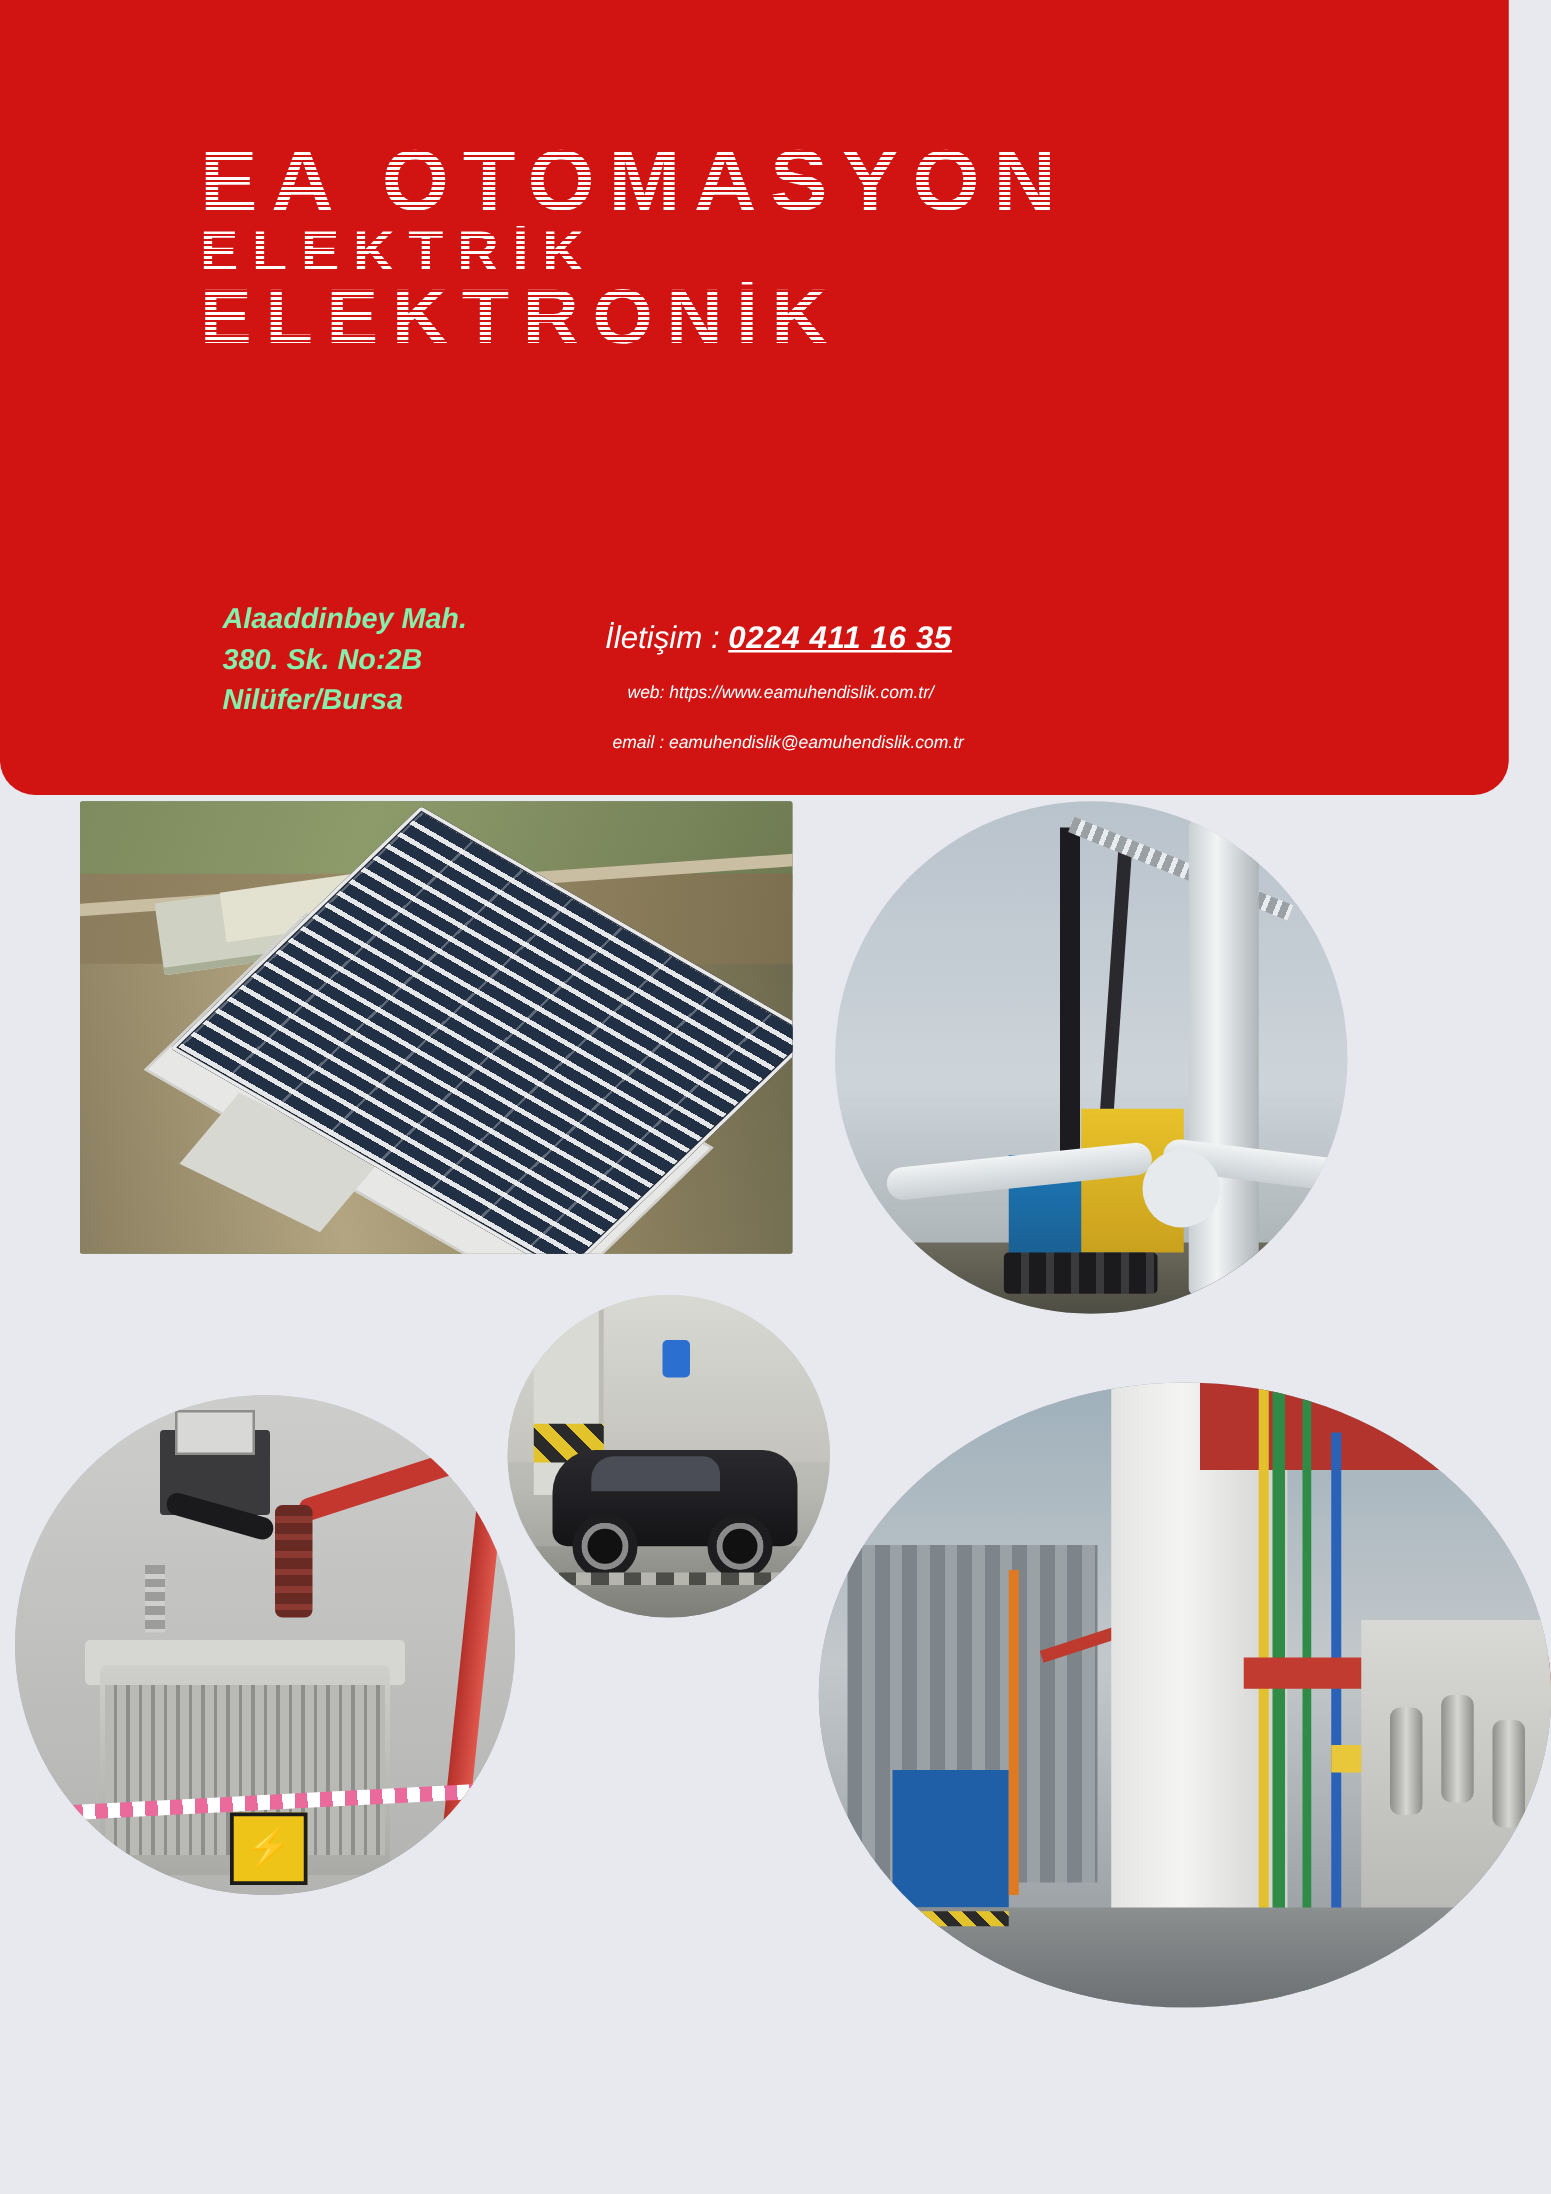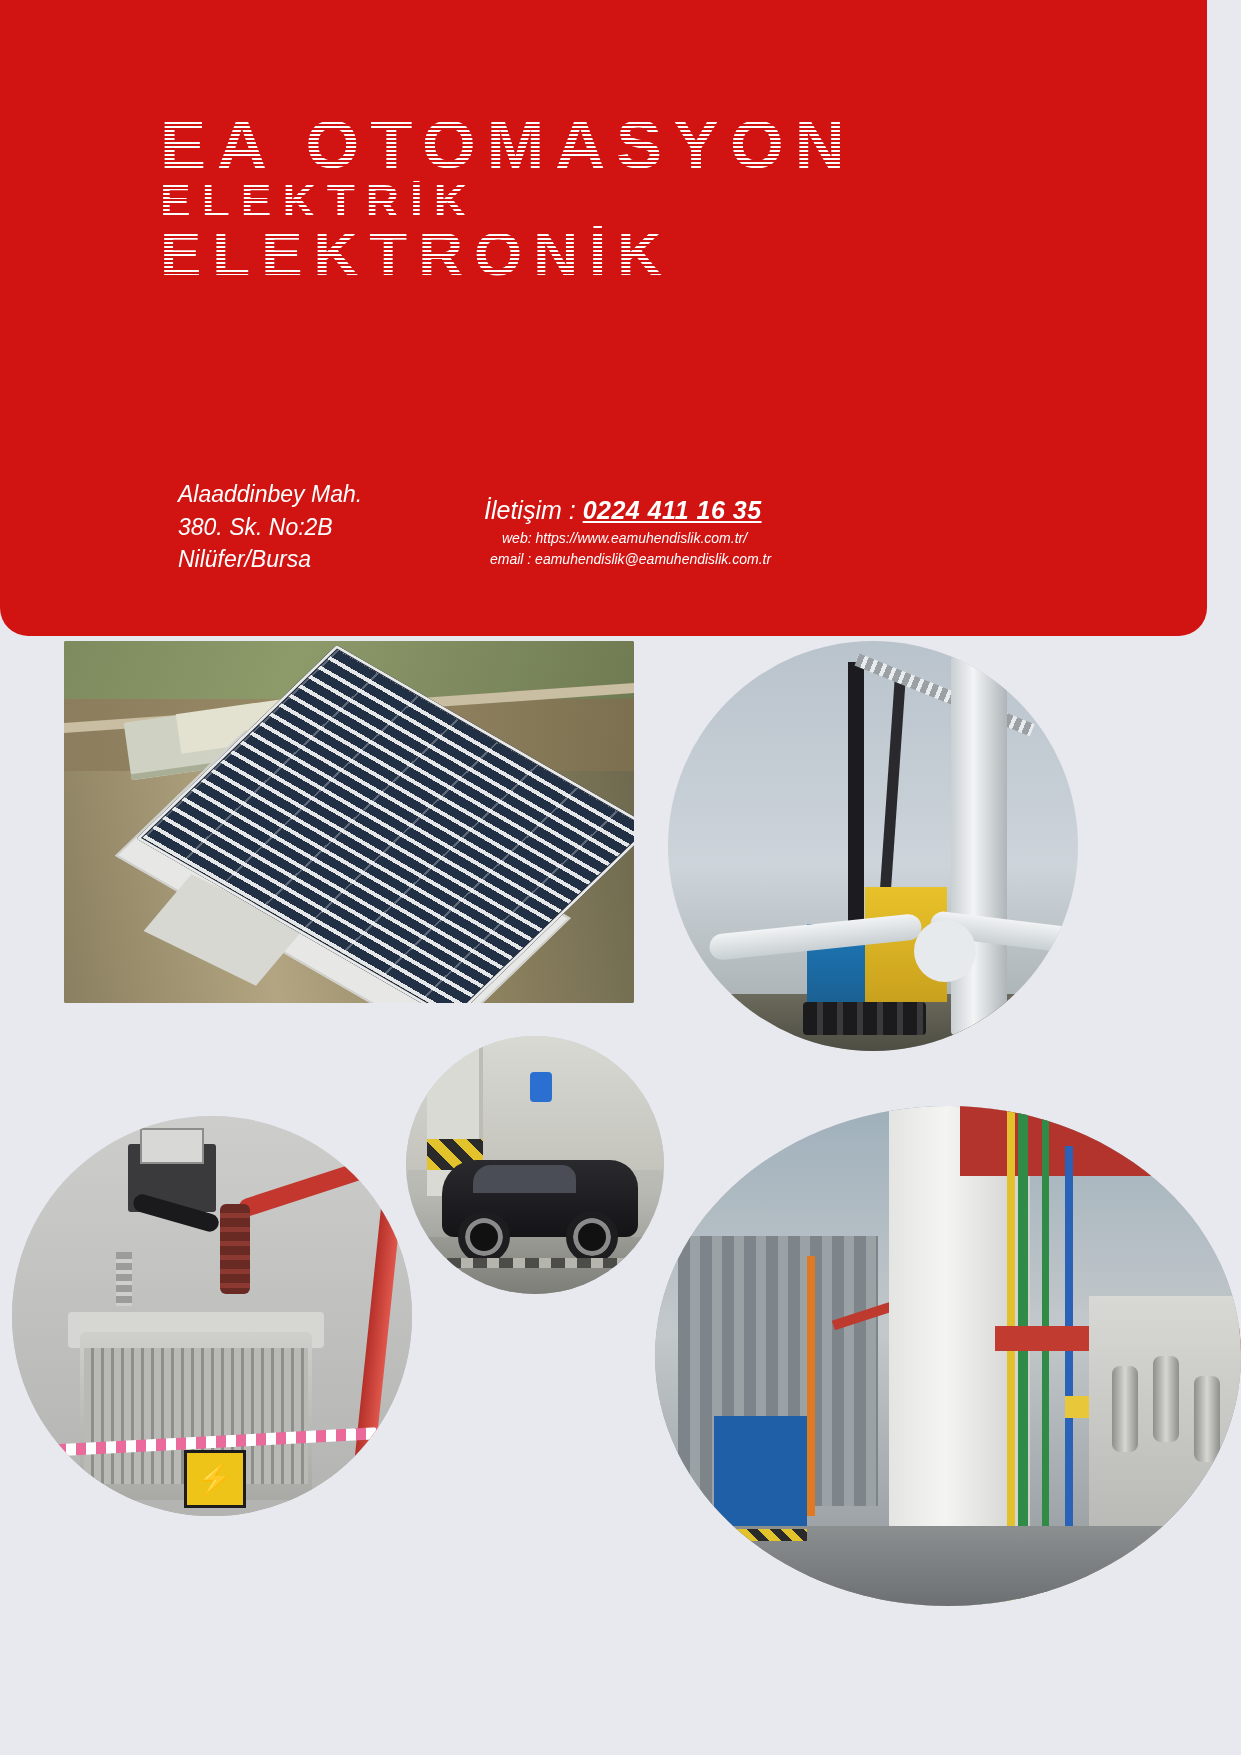--- a/index.html
+++ b/index.html
@@ -55,51 +55,51 @@
   .t3 { font-size: 62px; }
   .t4 { font-size: 62px; }
 
   
   .title-line::after { content: ""; }
 
   .address {
     position: absolute;
     left: 178px;
     top: 502px;
-    color: #ffffff;
+    color: #86efac;
     font-size: 23px;
     font-style: italic;
     line-height: 1.42em;
-    font-weight: 400;
+    font-weight: 700;
   }
 
   .contact {
     position: absolute;
     left: 484px;
     top: 520px;
     color: #ffffff;
   }
   .contact-phone {
     font-size: 25px;
     font-style: italic;
     font-weight: 500;
     white-space: nowrap;
   }
   .contact-phone .num { font-weight: bold; letter-spacing: .5px; text-decoration: underline; }
   .contact-web {
     font-size: 14px;
     font-style: italic;
-    margin-top: 5px;
+    margin-top: 20px;
     margin-left: 18px;
     white-space: nowrap;
   }
   .contact-mail {
     font-size: 14px;
     font-style: italic;
-    margin-top: 5px;
+    margin-top: 24px;
     margin-left: 6px;
     white-space: nowrap;
     text-align: center;
   }
 
   
   .photo { position: absolute; overflow: hidden; }
 
   
   .p-solar {

